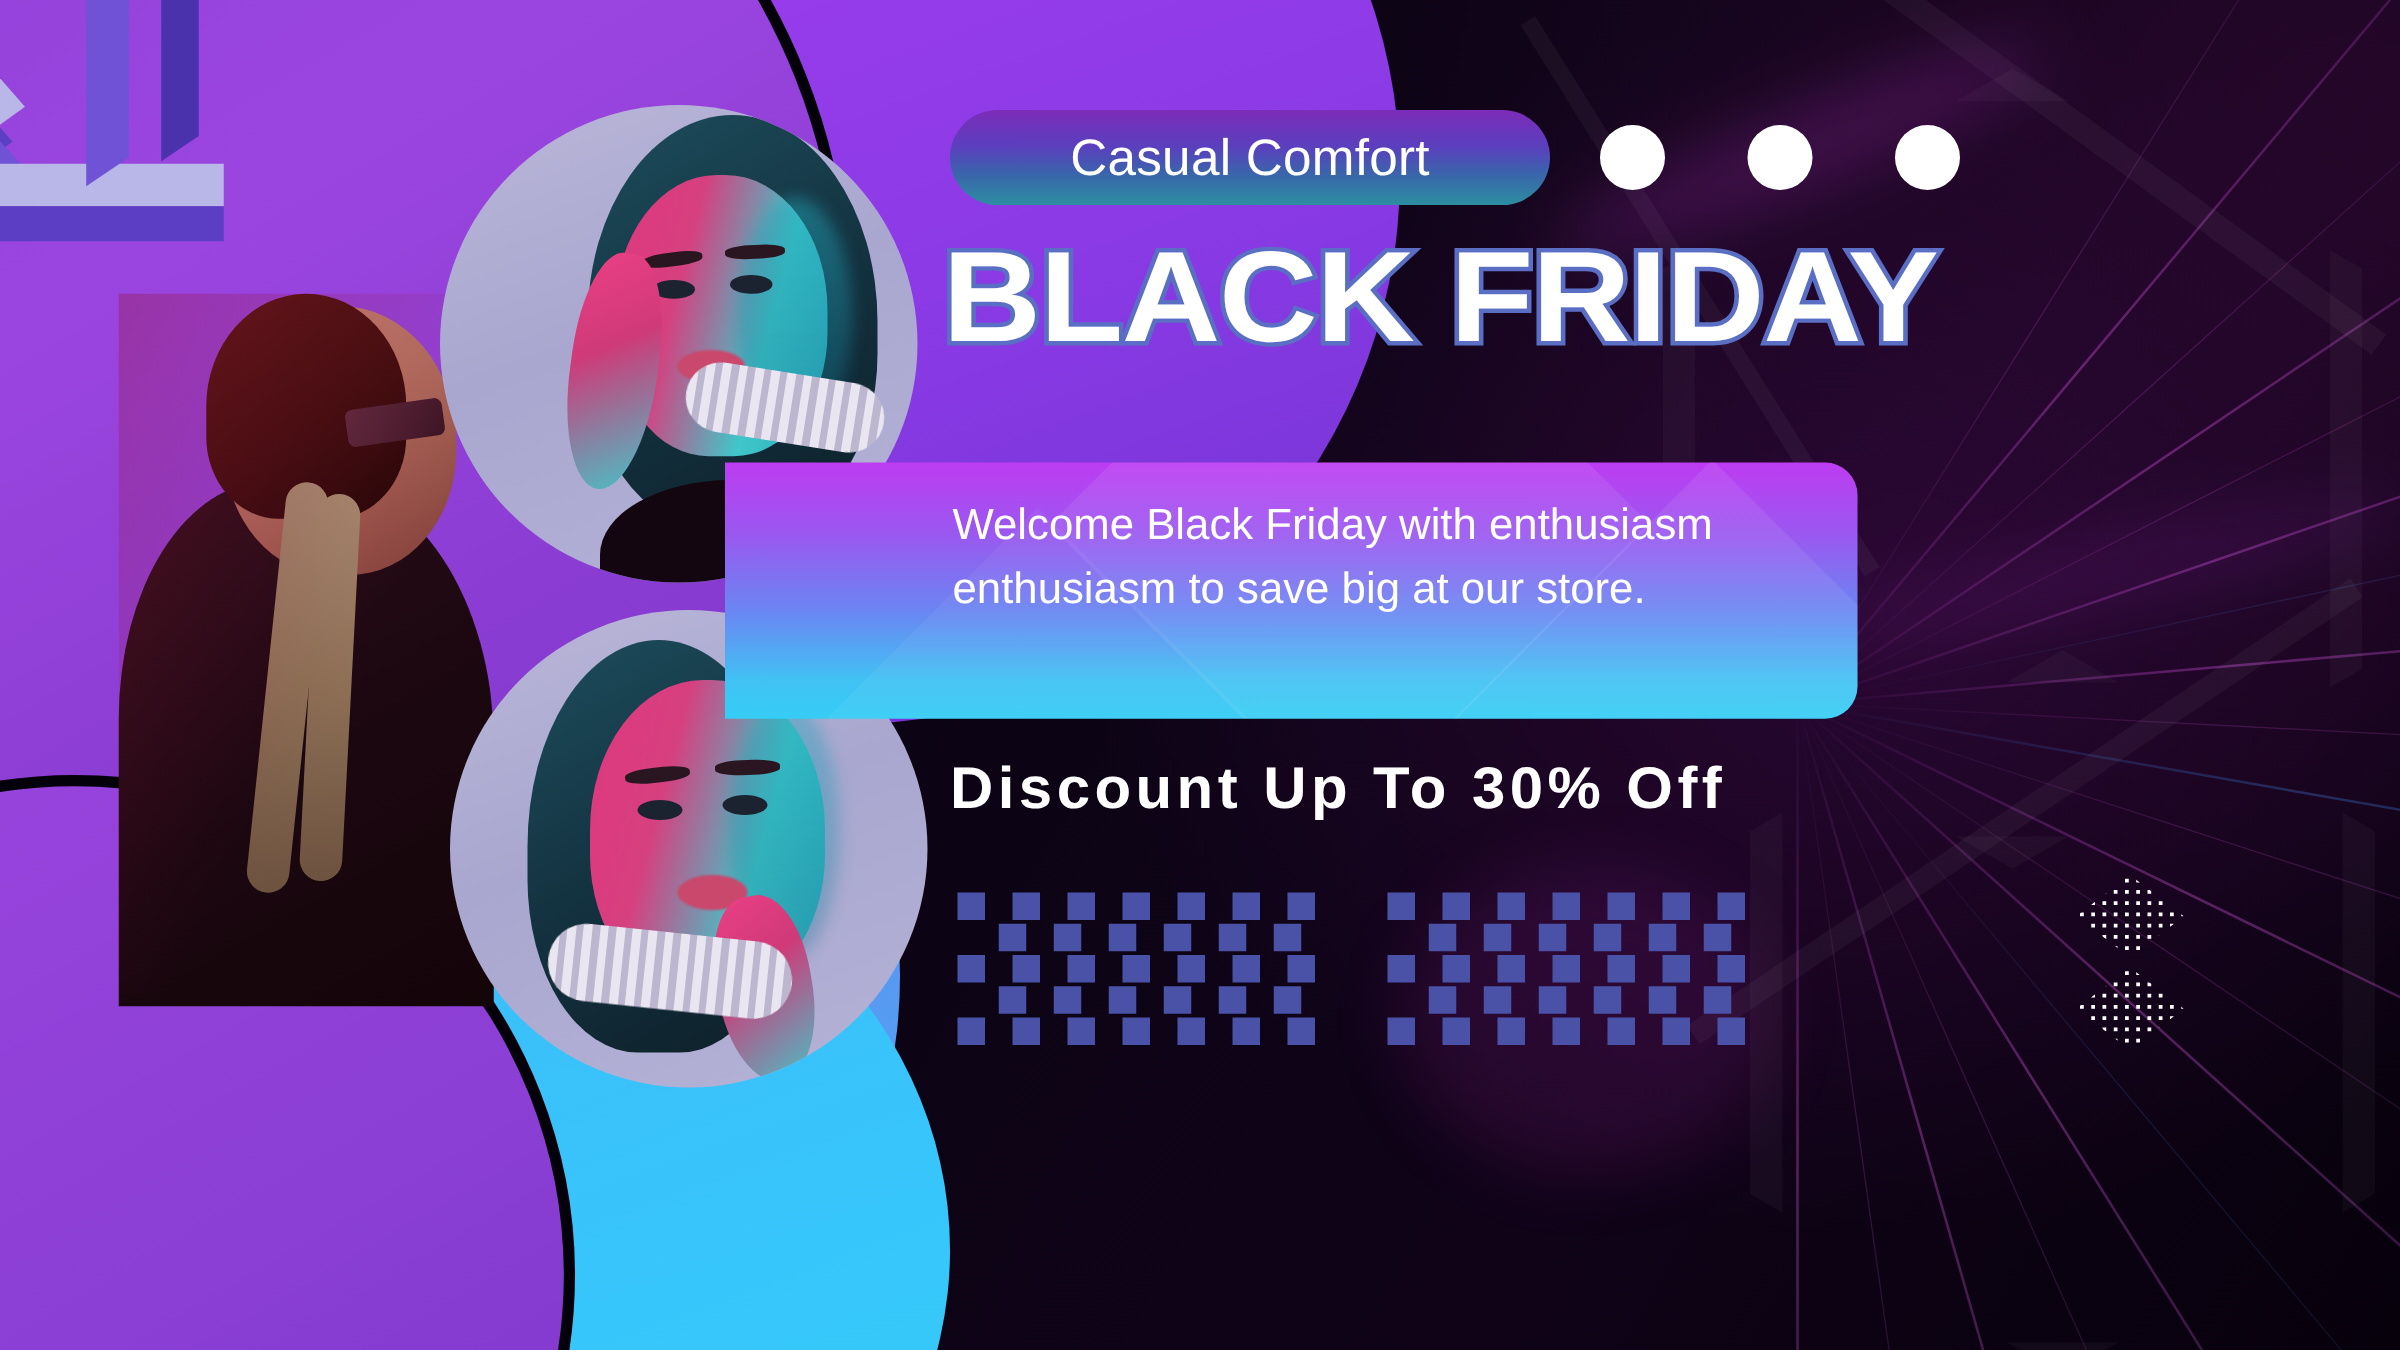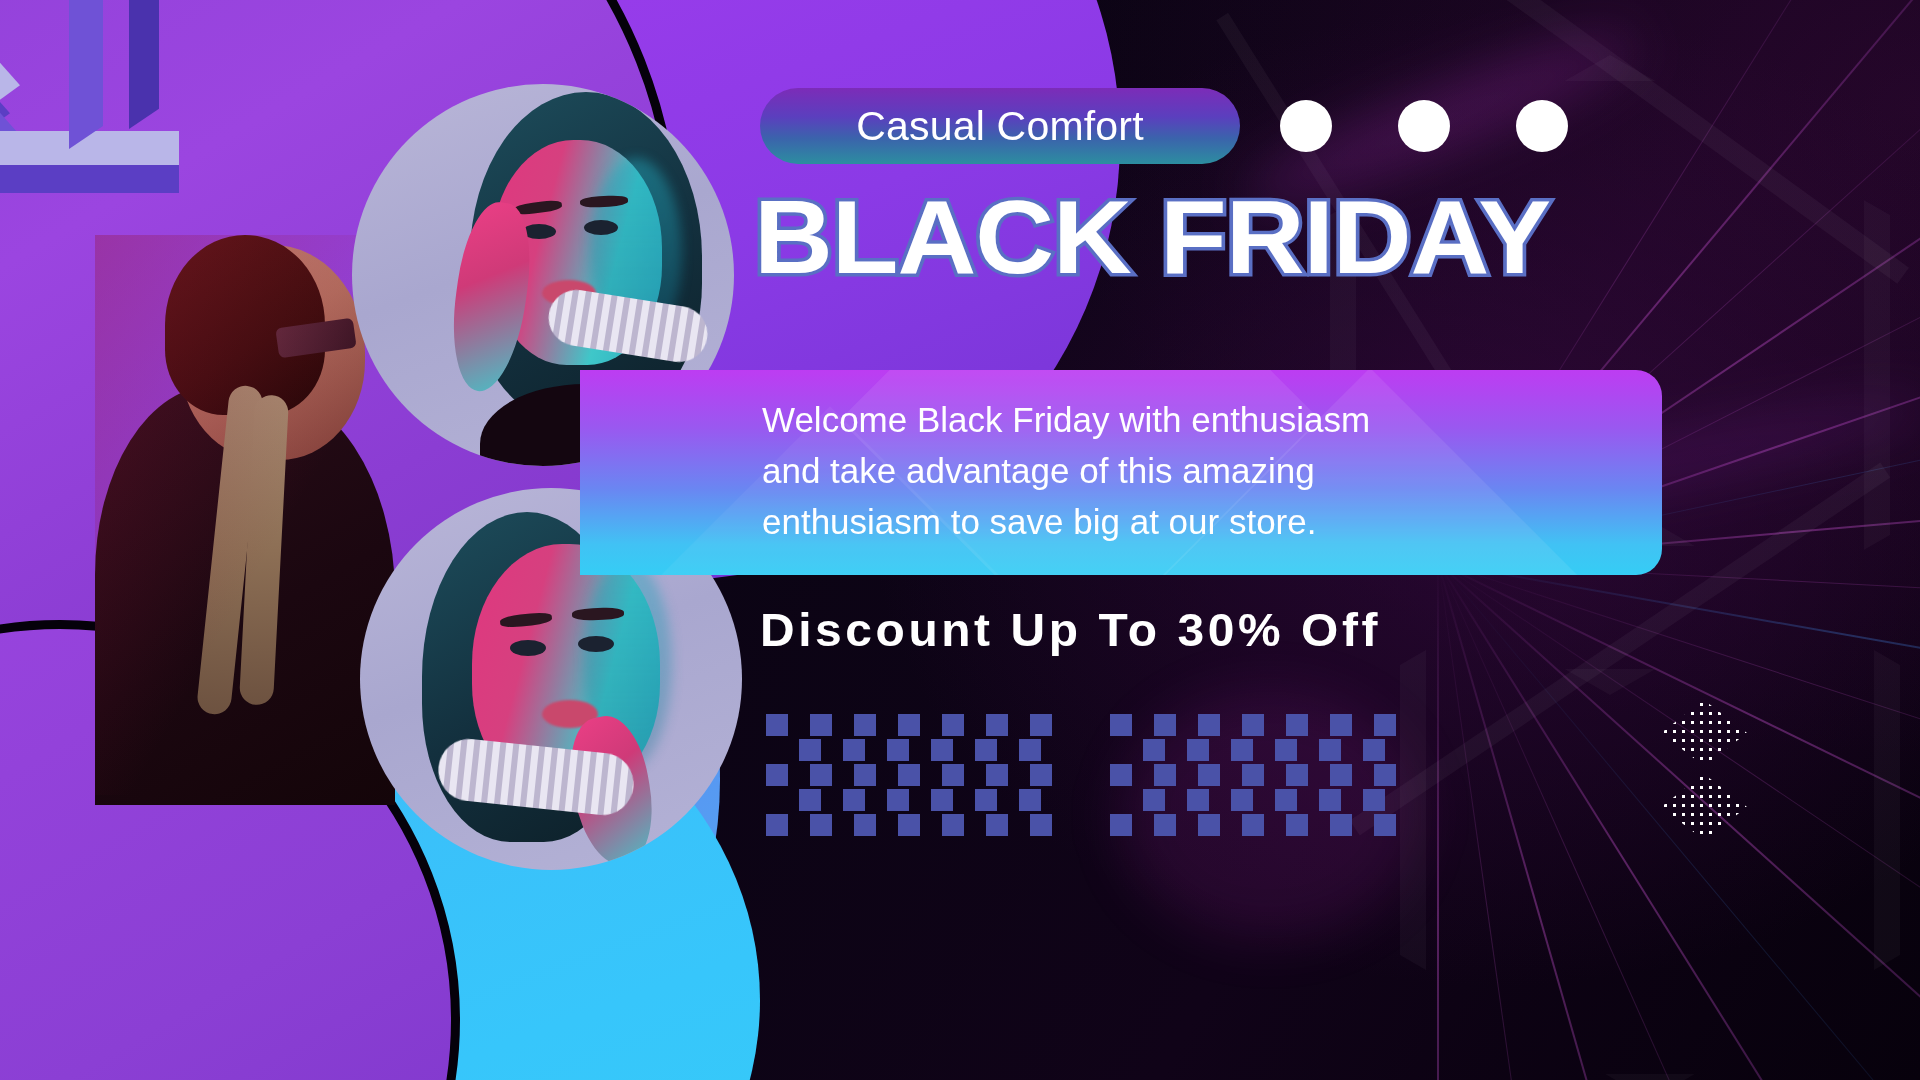--- a/index.html
+++ b/index.html
@@ -97,21 +97,21 @@
   .dot { width:52px; height:52px; border-radius:50%; background:#ffffff; }
 
   .headline { position:absolute; left:-6px; top:186px; width:1000px;
     font-size:103px; font-weight:700; line-height:1; color:#ffffff;
     letter-spacing:-1px;
     transform:scaleX(1.06); transform-origin:left center;
     -webkit-text-stroke:7px #5a6fc4; paint-order:stroke fill;
     text-shadow:0 0 1px #5a6fc4;
   }
 
-  .panel { position:absolute; left:-180px; top:370px; width:1082px; height:205px;
+  .panel { position:absolute; left:-180px; top:370px; width:906px; height:205px;
     border-radius:0 26px 26px 0;
     background:linear-gradient(180deg,#bd3cf2 0%, #9a58f0 28%, #6a86f2 58%, #41c2f4 85%, #35cdf5 100%);
     overflow:hidden; }
   .panel .ptext { position:absolute; left:182px; top:24px; width:800px;
     color:#ffffff; font-size:35px; line-height:1.46; }
   .panel .pfacet { position:absolute; background:rgba(255,255,255,0.08); }
 
   .discount { position:absolute; left:0px; top:602px; font-size:47px; font-weight:700;
     color:#ffffff; letter-spacing:3.5px; white-space:nowrap;
     transform:scaleX(1.02); transform-origin:left center; }
@@ -255,21 +255,20 @@
     </div>
 
     <div class="headline">BLACK FRIDAY</div>
 
     <div class="panel">
       <div class="pfacet" style="left:330px; top:-120px; width:340px; height:340px; transform:rotate(45deg);"></div>
       <div class="pfacet" style="left:640px; top:60px; width:300px; height:300px; transform:rotate(45deg);"></div>
       <div class="pfacet" style="left:120px; top:90px; width:260px; height:260px; transform:rotate(45deg); background:rgba(255,255,255,0.05);"></div>
       <div class="ptext">
         <div>Welcome Black Friday with enthusiasm</div>
-        <div>and take advantage of this amazing</div>
         <div>enthusiasm to save big at our store.</div>
       </div>
     </div>
 
     <div class="discount">Discount Up To 30% Off</div>
 
     <div class="checks">
       <div class="checkblock">
         <div class="checkrow">
             <i class="sq"></i>

